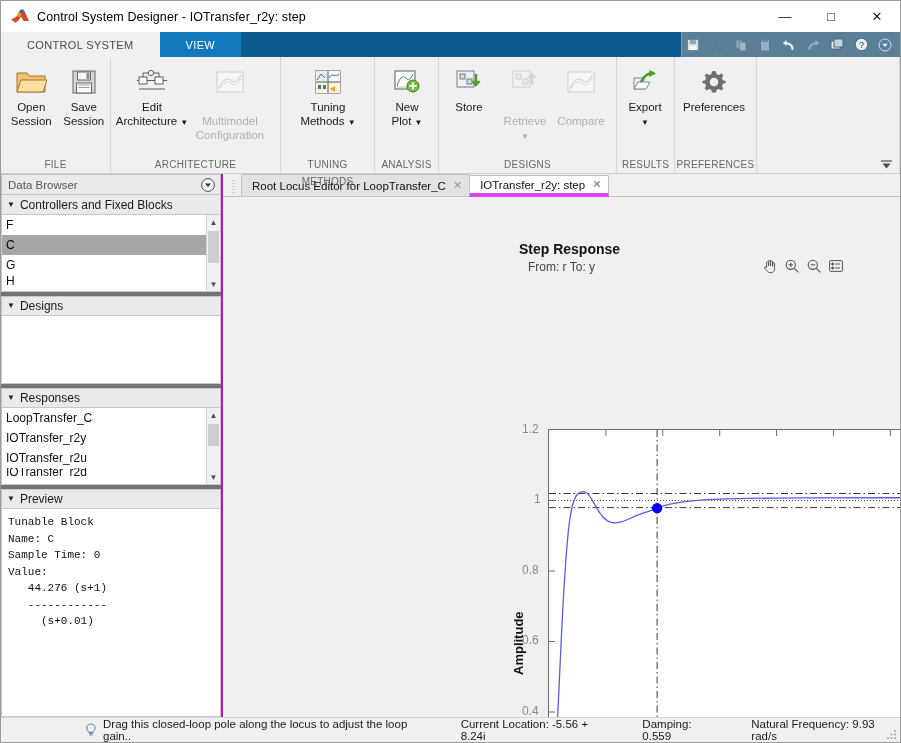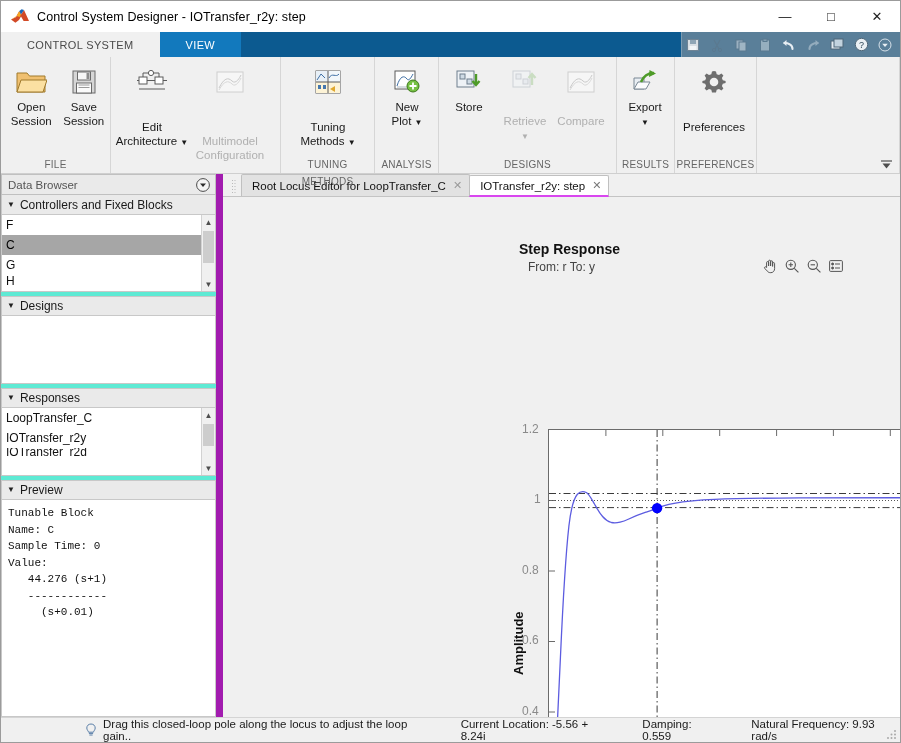--- a/index.html
+++ b/index.html
@@ -80,44 +80,44 @@
     height: 17px; line-height: 17px;
     text-align: center; font-size: 10px; color: #666;
     letter-spacing: .25px;
   }
   .rbtn {
     width: 56px;
     display: flex; flex-direction: column; align-items: center;
     padding: 2px 2px 0;
     cursor: default;
   }
-  .rbtn.wide { width: 78px; gap: 20px; }
+  .rbtn.wide { width: 78px; }
   .rbtn .ico { height: 34px; display: flex; align-items: center; justify-content: center; }
   .rbtn .lbl {
     font-size: 11.5px; color: #1a1a1a; text-align: center;
     line-height: 13.5px; margin-top: 2px;
   }
   .rbtn.dim .lbl { color: #b0b0b0; margin-top: 16px; }
   .caret-dn { font-size: 8px; line-height: 8px; }
   .ribbon-collapse {
     position: absolute; right: 6px; bottom: 2px;
     width: 16px; height: 14px;
     display: flex; align-items: center; justify-content: center;
     color: #4d4d4d; font-size: 10px;
   }
 
   
   .main { flex: 1; display: flex; min-height: 0; }
 
   
   .sidebar {
     width: 222px; flex: 0 0 222px;
-    background: #5eead4;
+    background: #737373;
     display: flex; flex-direction: column;
-    border-right: 7px solid #a21caf;
+    border-right: 2px solid #a21caf;
     justify-content: space-between;
   }
   .db-header {
     height: 21px; flex: 0 0 21px;
     background: #eaeaea;
     border: 1px solid #c0c0c0;
     display: flex; align-items: center;
     padding-left: 6px; position: relative;
     font-size: 11.5px; color: #555;
   }
@@ -182,21 +182,21 @@
   .dtab {
     height: 22px;
     display: flex; align-items: center; gap: 7px;
     padding: 0 7px 0 10px;
     font-size: 11.5px; color: #111;
     background: #e2e2e2;
     border: 1px solid #c0c0c0; border-bottom: none;
     border-radius: 2px 2px 0 0;
     margin-right: -1px;
   }
-  .dtab.active { background: #ffffff; border-bottom: 2px solid #d946ef; margin-bottom: -1px; }
+  .dtab.active { background: #ffffff; border-bottom: 4px solid #d946ef; margin-bottom: -1px; }
   .dtab .x { font-size: 11px; color: #9a9a9a; }
   .dtab.active .x { color: #7a7a7a; }
 
   .plotpane { flex: 1; position: relative; background: #f0f0f0; overflow: hidden; }
   .plot-title {
     position: absolute; left: 0; right: 1px; top: 44px;
     text-align: center; font-size: 14px; font-weight: bold; color: #111; margin-left: 17px;
   }
   .plot-sub {
     position: absolute; left: 0; right: 0; top: 63px;
@@ -369,20 +369,21 @@
             <svg width="30" height="26" viewBox="0 0 30 26" opacity=".45">
               <rect x="2" y="3" width="26" height="20" fill="#fff" stroke="#a8a8a8"></rect>
               <path d="M4 19 C9 9 13 8 17 12 C21 16 25 8 26 6" stroke="#9a9a9a" fill="none"></path>
               <path d="M4 21 C9 12 13 11 17 15 C21 19 25 11 26 9" stroke="#bcbcbc" fill="none"></path>
             </svg>
           </div>
           <div class="lbl" style="white-space:pre-line;">Multimodel
 Configuration</div>
         </div>
       </div>
+      <div class="rg-label">ARCHITECTURE</div>
     </div>
 
     <div class="rgroup" style="width:94px;">
       <div class="rg-items">
         <div class="rbtn wide" style="margin-left:8px;">
           <div class="ico">
             <svg width="30" height="28" viewBox="0 0 30 28">
               <rect x="3" y="3" width="24" height="22" fill="#fff" stroke="#5b5b5b"></rect>
               <rect x="3" y="3" width="12" height="11" fill="#e8f0f7"></rect>
               <rect x="15" y="3" width="12" height="11" fill="#f2f7fb"></rect>
@@ -534,24 +535,25 @@
       <div class="panel-head" style="margin-top:4px;border-top:1px solid #c8c8c8;">
         <span class="tri">▼</span>
         <span>Designs</span>
       </div>
       <div class="listbox" style="height:68px;"></div>
 
       <div class="panel-head" style="margin-top:4px;border-top:1px solid #c8c8c8;">
         <span class="tri">▼</span>
         <span>Responses</span>
       </div>
-      <div class="listbox" style="height:68px;">
+      <div class="listbox" style="height:77px;">
         <div class="rows">
           <div class="lrow">LoopTransfer_C</div>
           <div class="lrow">IOTransfer_r2y</div>
+          <div class="lrow">IOTransfer_r2u</div>
           <div class="lrow" style="height:8px;line-height:8px;">IOTransfer_r2d</div>
         </div>
         <div class="vscroll">
           <div class="vs-arrow">▲</div>
           <div class="vs-thumb" style="top:16px;height:22px;"></div>
           <div class="vs-arrow bot">▼</div>
         </div>
       </div>
 
       <div class="panel-head" style="margin-top:4px;border-top:1px solid #c8c8c8;">

